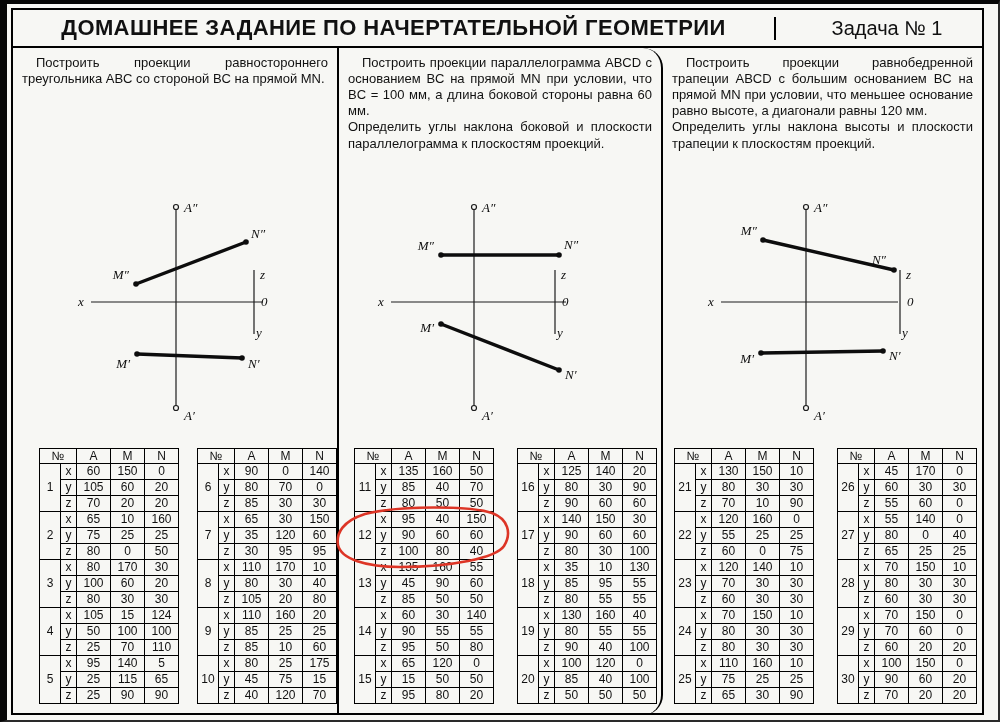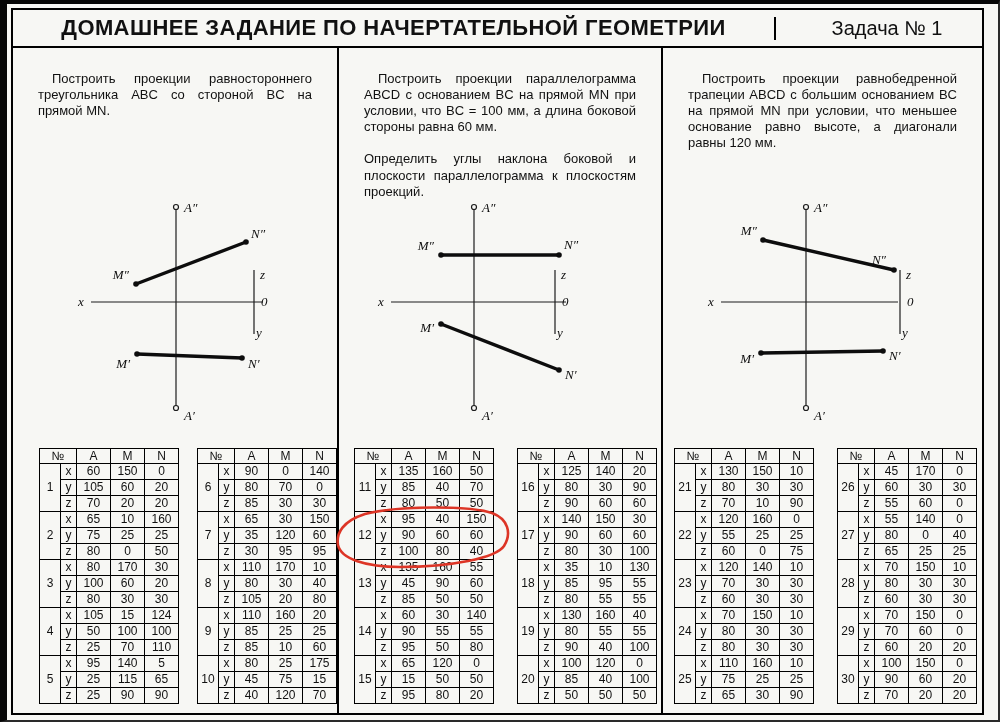--- a/index.html
+++ b/index.html
@@ -6,24 +6,24 @@
   .page{position:relative;width:1000px;height:722px;box-sizing:border-box;background:#f7f7f4;
         border-left:7px solid #060606;border-top:4px solid #060606;border-right:2px solid #2a2a2a;border-bottom:2px solid #2a2a2a;
         font-family:"Liberation Sans",sans-serif;color:#111;overflow:hidden;}
   .frame{position:absolute;left:4px;top:4px;width:973px;height:707px;border:2px solid #000;box-sizing:border-box;}
   .header-row{height:36px;border-bottom:2px solid #000;display:flex;align-items:center;}
   .title{flex:1;display:flex;align-items:center;justify-content:center;font-size:22px;font-weight:bold;letter-spacing:.4px;white-space:nowrap;}
   .task-no{width:190px;border-left:2px solid #000;display:flex;align-items:center;justify-content:center;font-size:20px;padding-left:16px;}
   .content{display:flex;height:667px;}
   .column{position:relative;box-sizing:border-box;}
   .c1{width:326px;border-right:2px solid #000;}
-  .c2{width:324px;border-right:2px solid #000;}
+  .c2{width:324px;border-right:2px solid #000;border-radius:20px;}
   .c3{flex:1;}
   .task-text{padding:7px 9px 0 9px;font-size:13px;line-height:1.24;text-align:justify;}
-  .task-text p{margin:16px;}
+  .task-text p{margin:0;}
   .task-text p.ind{text-indent:14px;}
   .diagram{position:absolute;top:145px;left:6px;}
   .diagram line.thin{stroke:#1c1c1c;stroke-width:1.2;}
   .diagram line.thick{stroke:#0d0d0d;stroke-width:3.4;stroke-linecap:round;}
   .diagram circle.open{fill:#f7f7f4;stroke:#1c1c1c;stroke-width:1.2;}
   .diagram circle.dot{fill:#0d0d0d;}
   .diagram text{font-family:"Liberation Serif",serif;font-style:italic;font-size:13px;fill:#0d0d0d;}
   .tables{position:absolute;top:400px;left:0;right:0;display:flex;}
   .tables table{border-collapse:collapse;font-size:12px;table-layout:fixed;}
   .tables td,.tables th{border:1px solid #000;text-align:center;padding:0;height:15px;line-height:15px;font-weight:normal;white-space:nowrap;}
@@ -528,20 +528,21 @@
                   <td class="val">50</td>
                 </tr>
               </tbody>
             </table>
         </div>
       </div>
 
       <div class="column c3">
         <div class="task-text">
           <p class="ind">Построить проекции равнобедренной трапеции ABCD с большим основанием BC на прямой MN при условии, что меньшее основание равно высоте, а диагонали равны 120 мм.</p>
+          <p>Определить углы наклона высоты и плоскости трапеции к плоскостям проекций.</p>
         </div>
         <svg class="diagram" width="300" height="245" viewBox="0 0 300 245">
           <line class="thin" x1="137" y1="12" x2="137" y2="217"></line>
           <line class="thin" x1="52" y1="109" x2="229" y2="109"></line>
           <line class="thin" x1="231" y1="77" x2="231" y2="141"></line>
           <line class="thick" x1="94" y1="47" x2="225" y2="77"></line>
           <line class="thick" x1="92" y1="160" x2="214" y2="158"></line>
           <circle class="open" cx="137" cy="14" r="2.5"></circle>
           <circle class="open" cx="137" cy="215" r="2.5"></circle>
           <circle class="dot" cx="94" cy="47" r="2.8"></circle>

